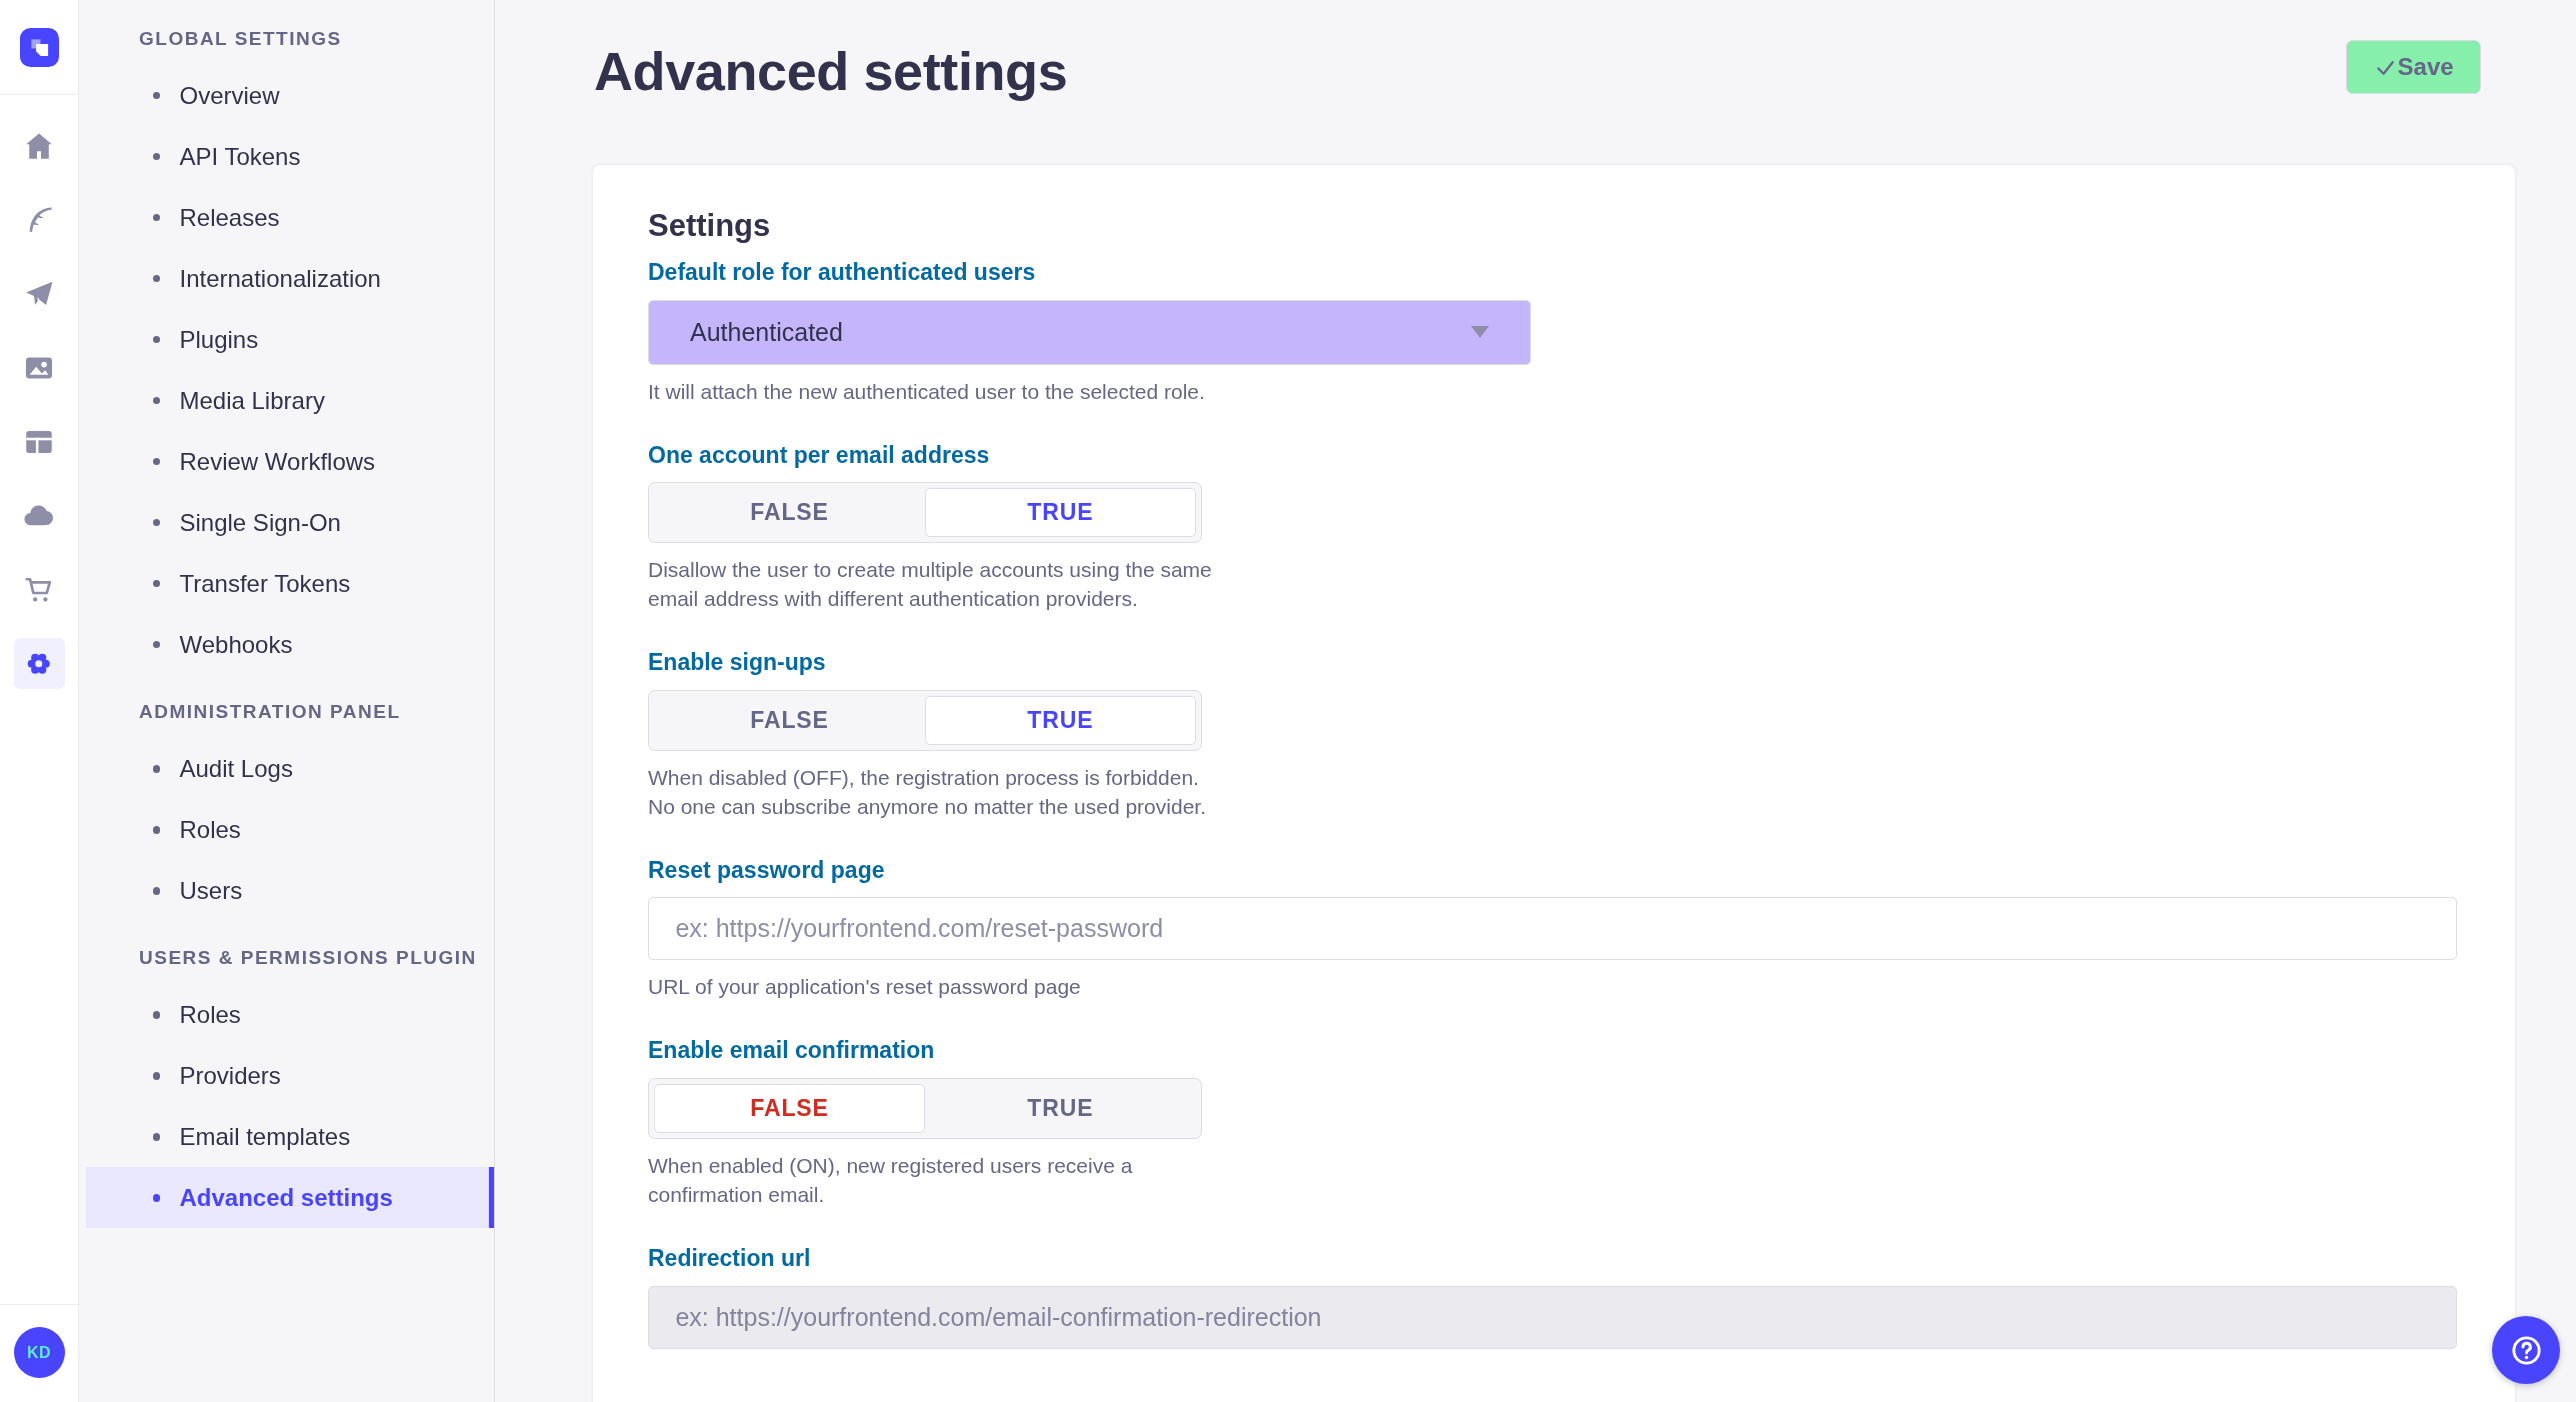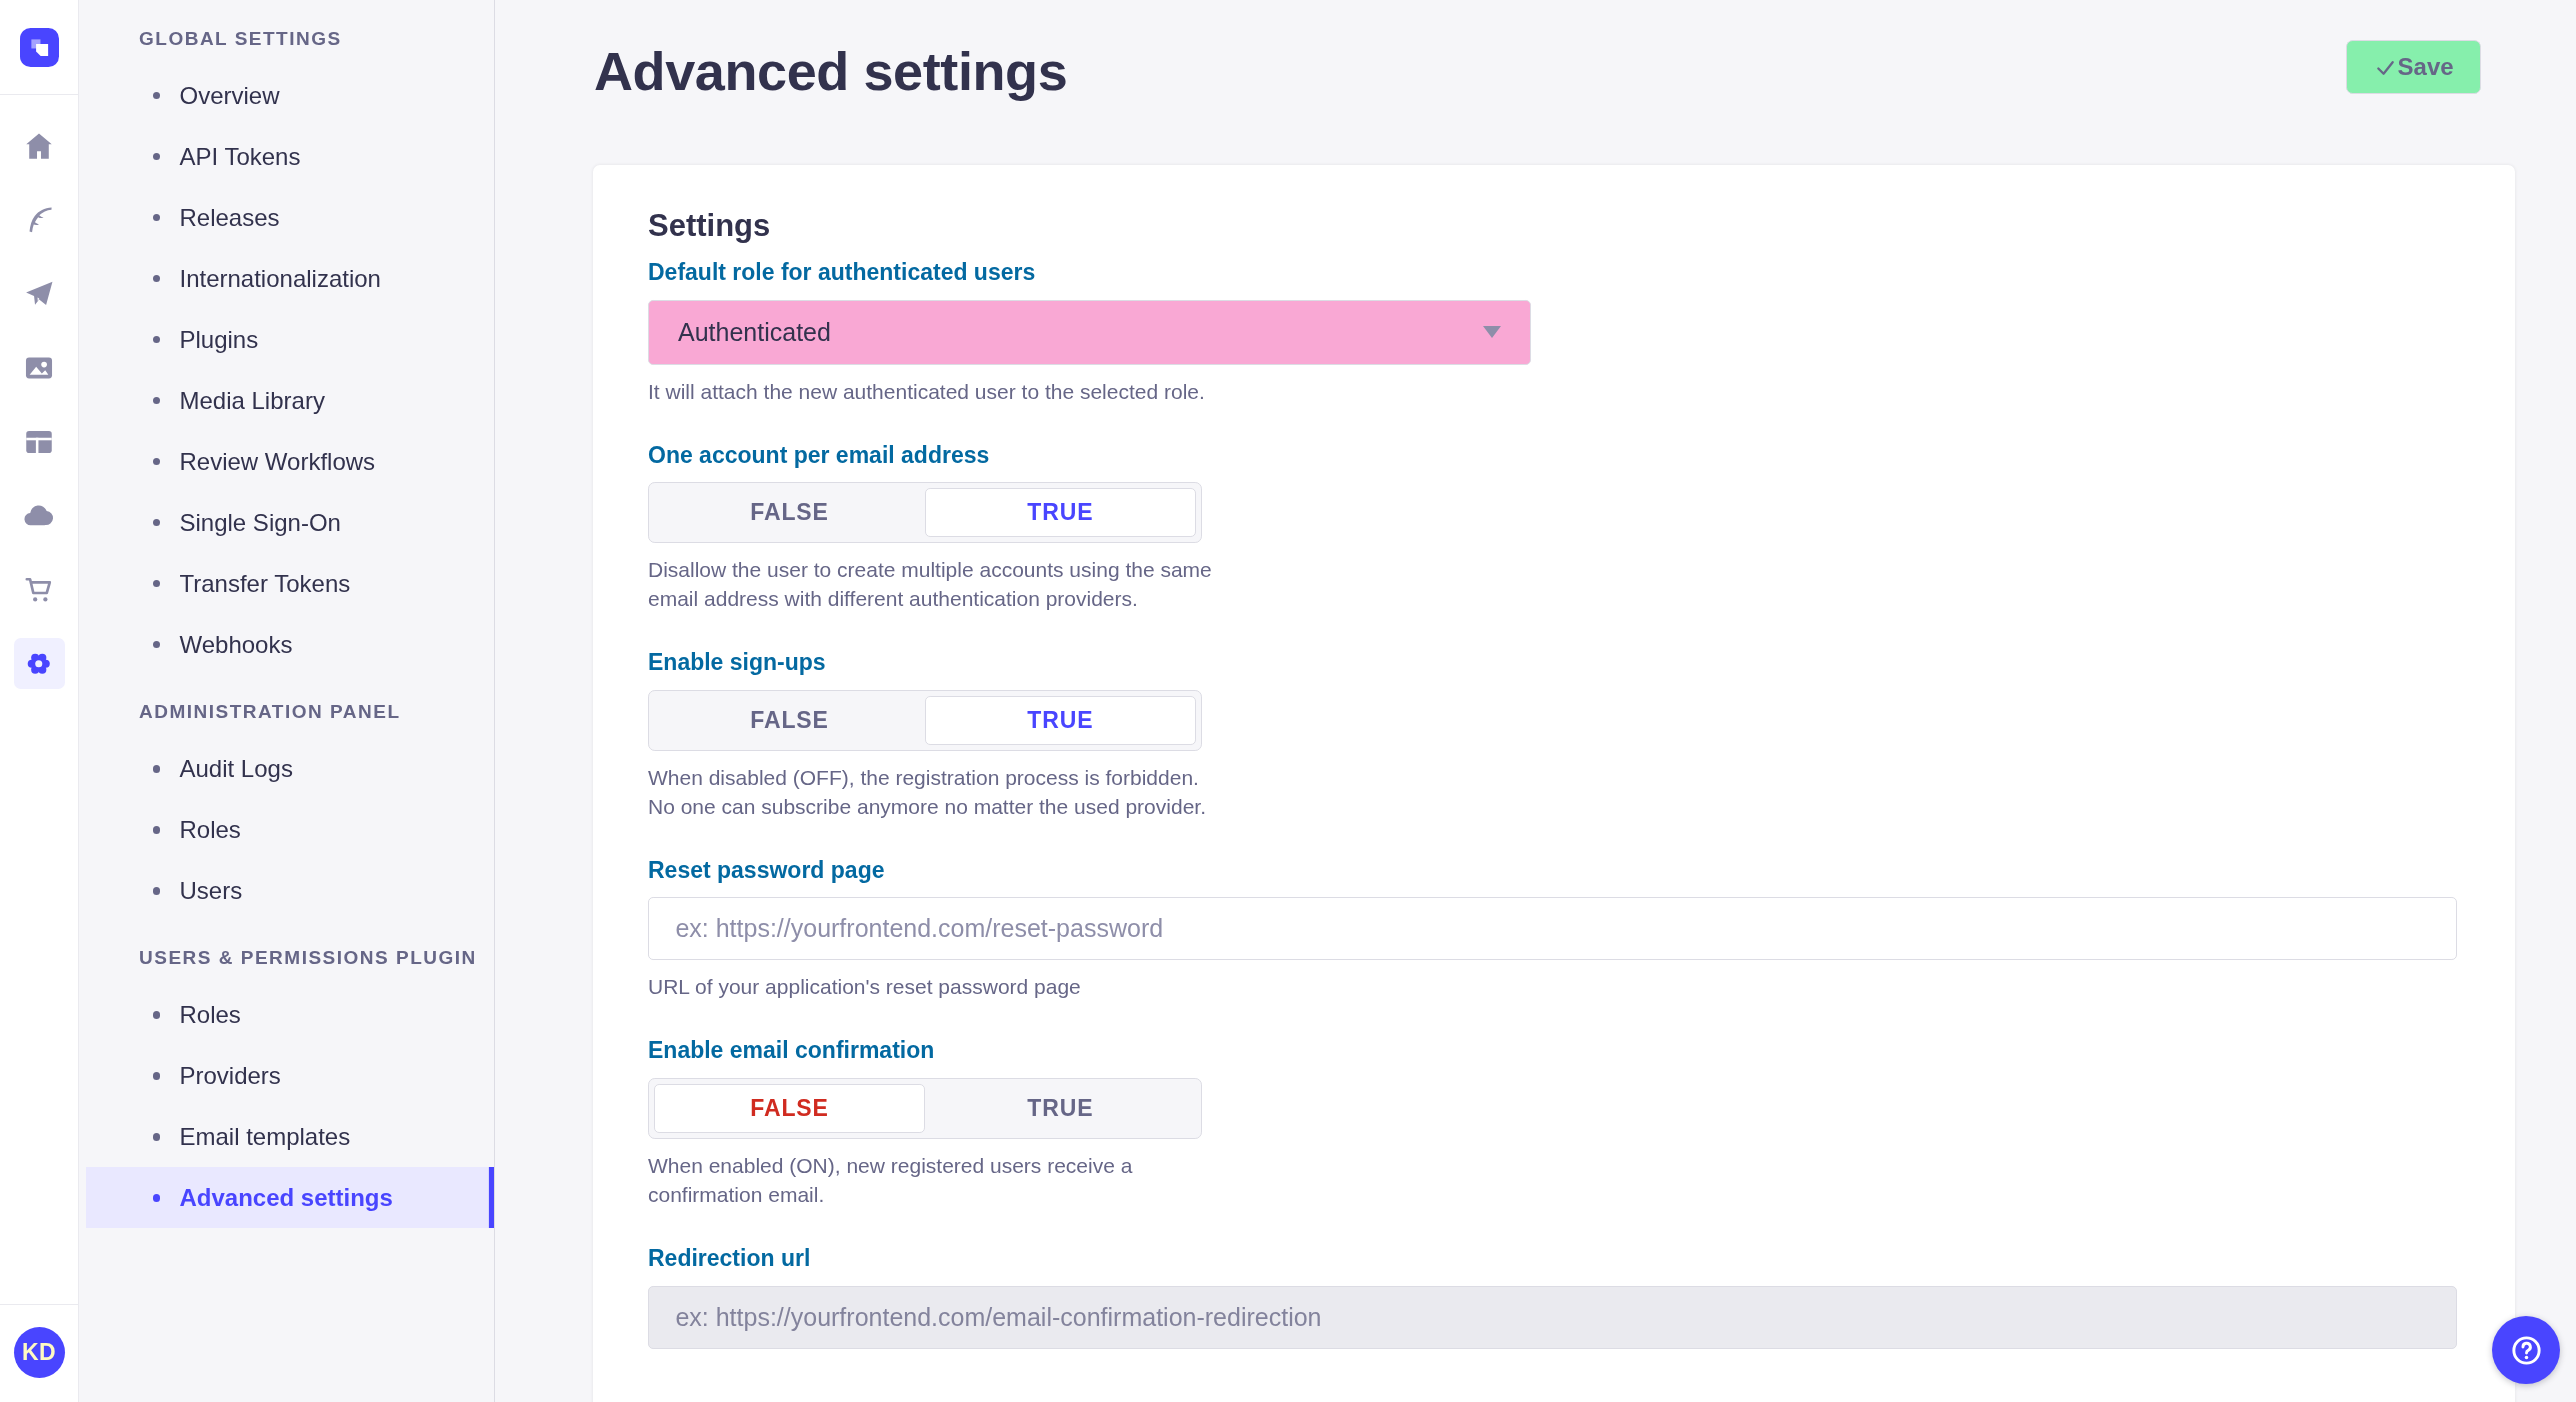--- a/index.html
+++ b/index.html
@@ -27,21 +27,21 @@
     width:51px; height:51px; border-radius:6.8px; background:#f0f0ff;
     display:flex; align-items:center; justify-content:center;
   }
   .ic-wrap { display:flex; align-items:center; justify-content:center; }
   .rail-bottom {
     margin-top:auto; width:100%; border-top:0.9px solid #eaeaef;
     display:flex; justify-content:center; padding:22px 0 24px;
   }
   .avatar {
     width:51px; height:51px; border-radius:50%; background:#4945ff;
-    color:#fef9c3; font-size:23px; font-weight:700; letter-spacing:0.4px;
+    color:#5eead4; font-size:16px; font-weight:700; letter-spacing:0.4px;
     display:flex; align-items:center; justify-content:center; cursor:pointer;
   }
   
   .subnav {
     width:416px; flex-shrink:0; background:#f6f6f9;
     border-right:0.9px solid #dcdce4; padding-top:12px; overflow:hidden;
   }
   .subnav-section-label {
     height:53px; display:flex; align-items:center; padding-left:60px;
     font-size:19px; font-weight:700; letter-spacing:1.5px; color:#666687;
@@ -81,23 +81,23 @@
     box-shadow:0 0.9px 3.4px rgba(33,33,52,.1);
     padding:43px 55px 68px;
   }
   .card-heading { font-size:31px; font-weight:700; color:#32324d; margin-bottom:15px; }
   .field { margin-top:36px; }
   .field-label { font-size:23px; font-weight:700; color:#0369a1; margin-bottom:13.6px; }
   .hint { font-size:21px; color:#666687; margin-top:12px; line-height:29px; }
   .hint.narrow { max-width:579px; }
   
   .select {
-    width:883px; height:65px; background:#f9a8d4; border:0.9px solid #dcdce4;
+    width:883px; height:65px; background:#c4b5fd; border:0.9px solid #dcdce4;
     border-radius:5.1px; display:flex; align-items:center; justify-content:space-between;
-    padding:0 29px; font-size:25px; color:#32324d; cursor:pointer;
+    padding:0 41px; font-size:25px; color:#32324d; cursor:pointer;
   }
   .caret {
     width:0; height:0; border-left:9.4px solid transparent;
     border-right:9.4px solid transparent; border-top:12px solid #8e8ea9;
   }
   
   .toggle {
     width:554px; height:61px; background:#f6f6f9; border:0.9px solid #dcdce4;
     border-radius:6.8px; padding:5.1px; display:flex;
   }

